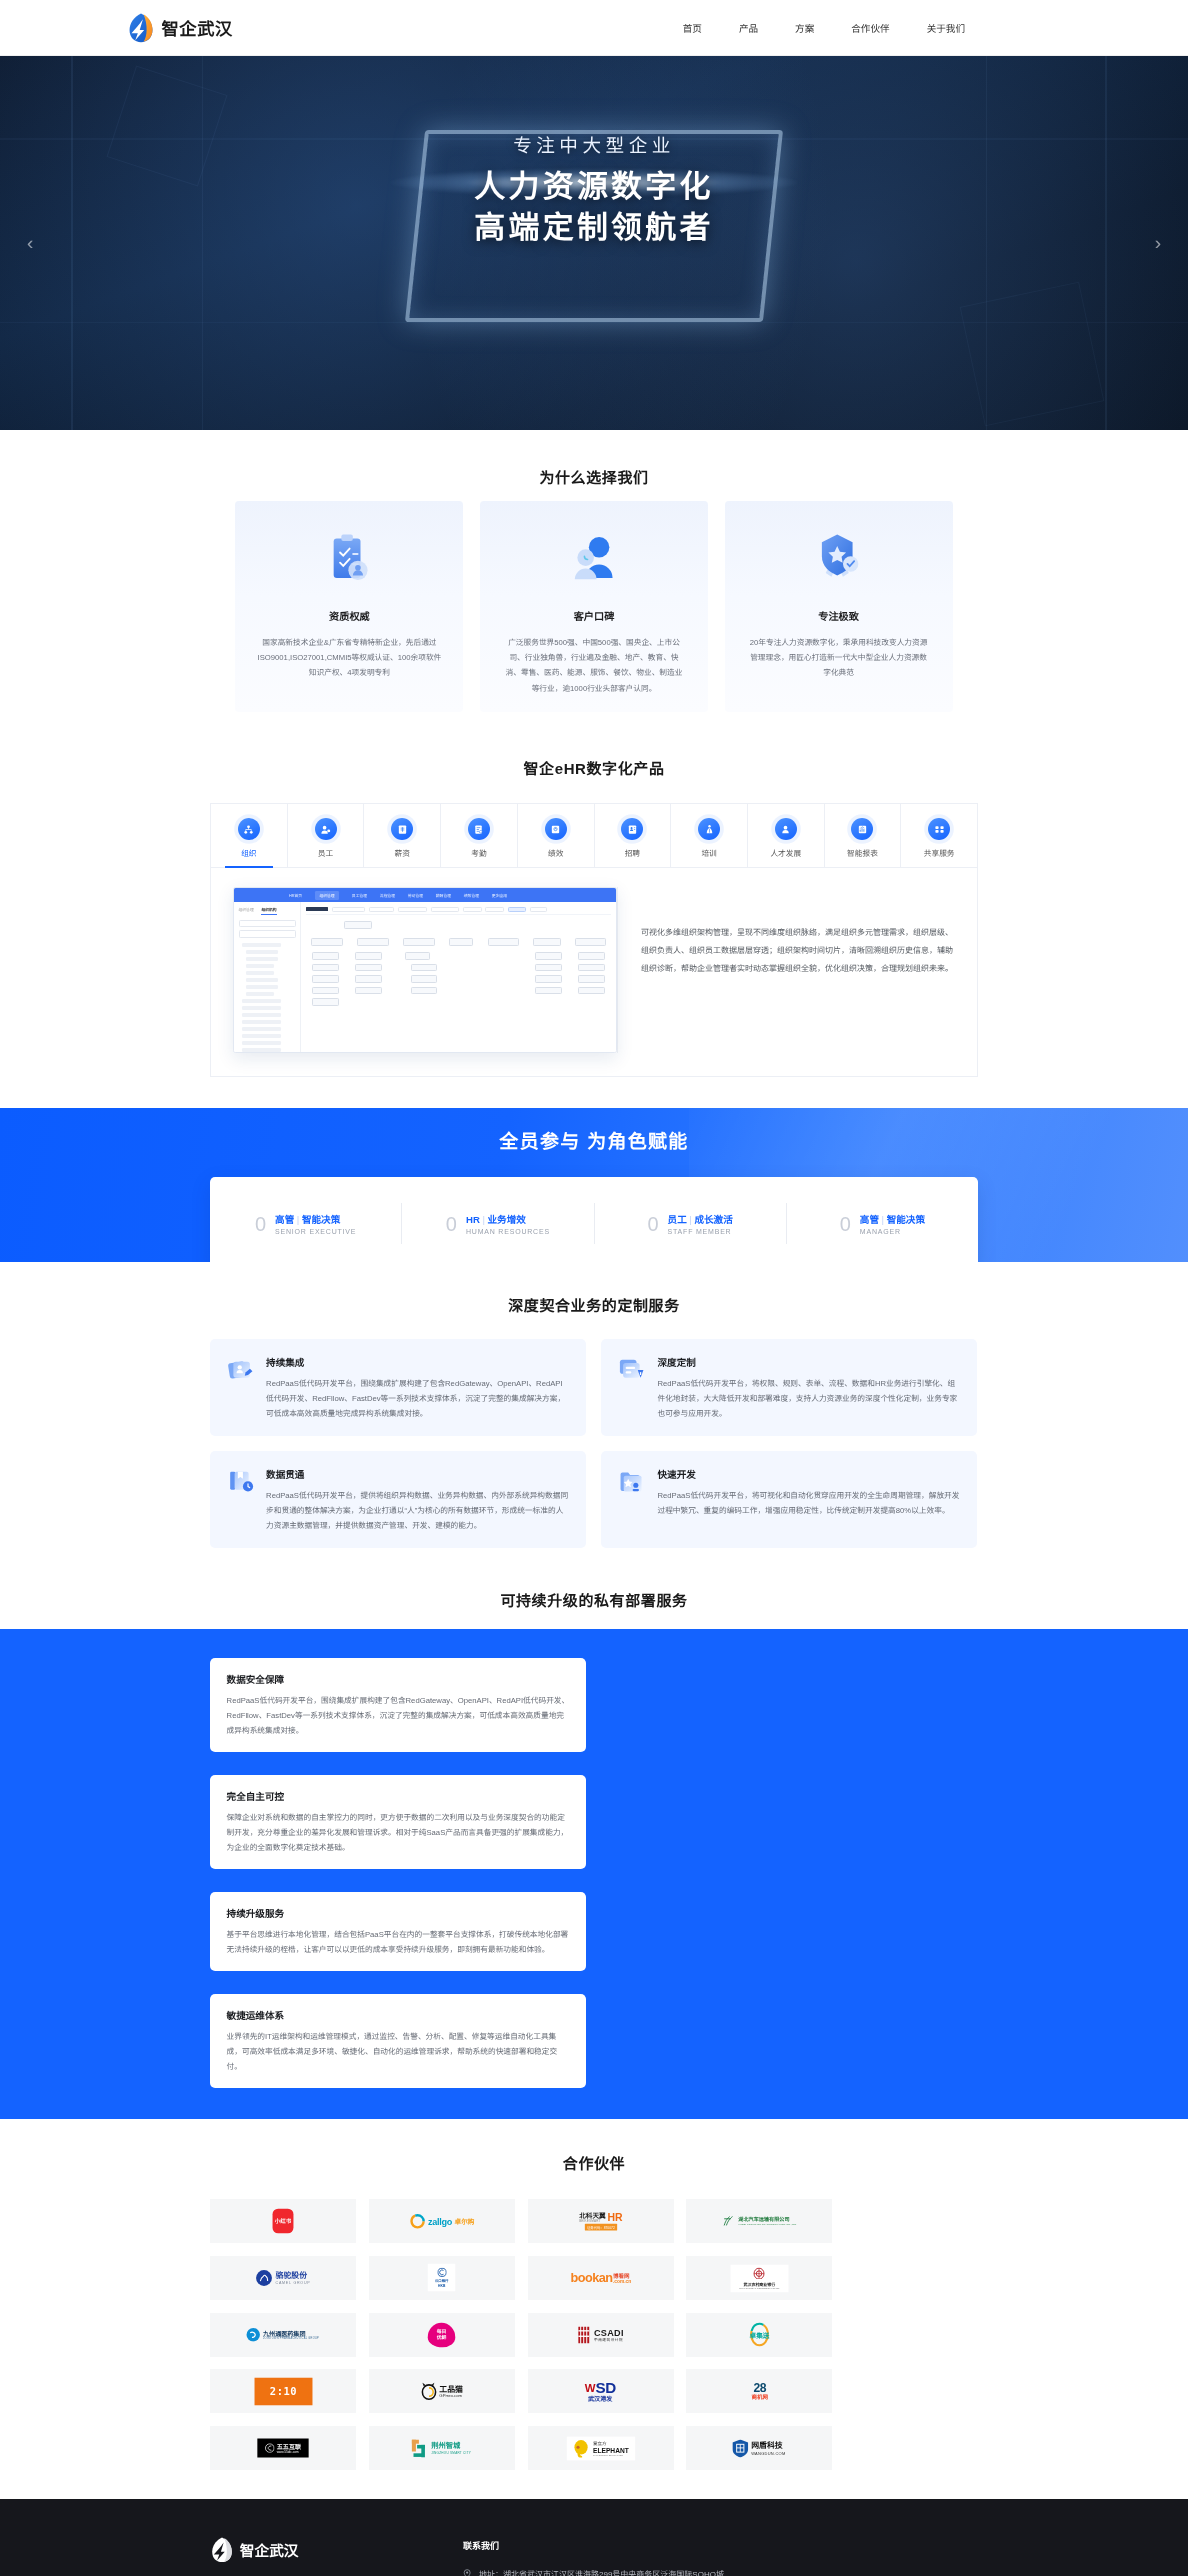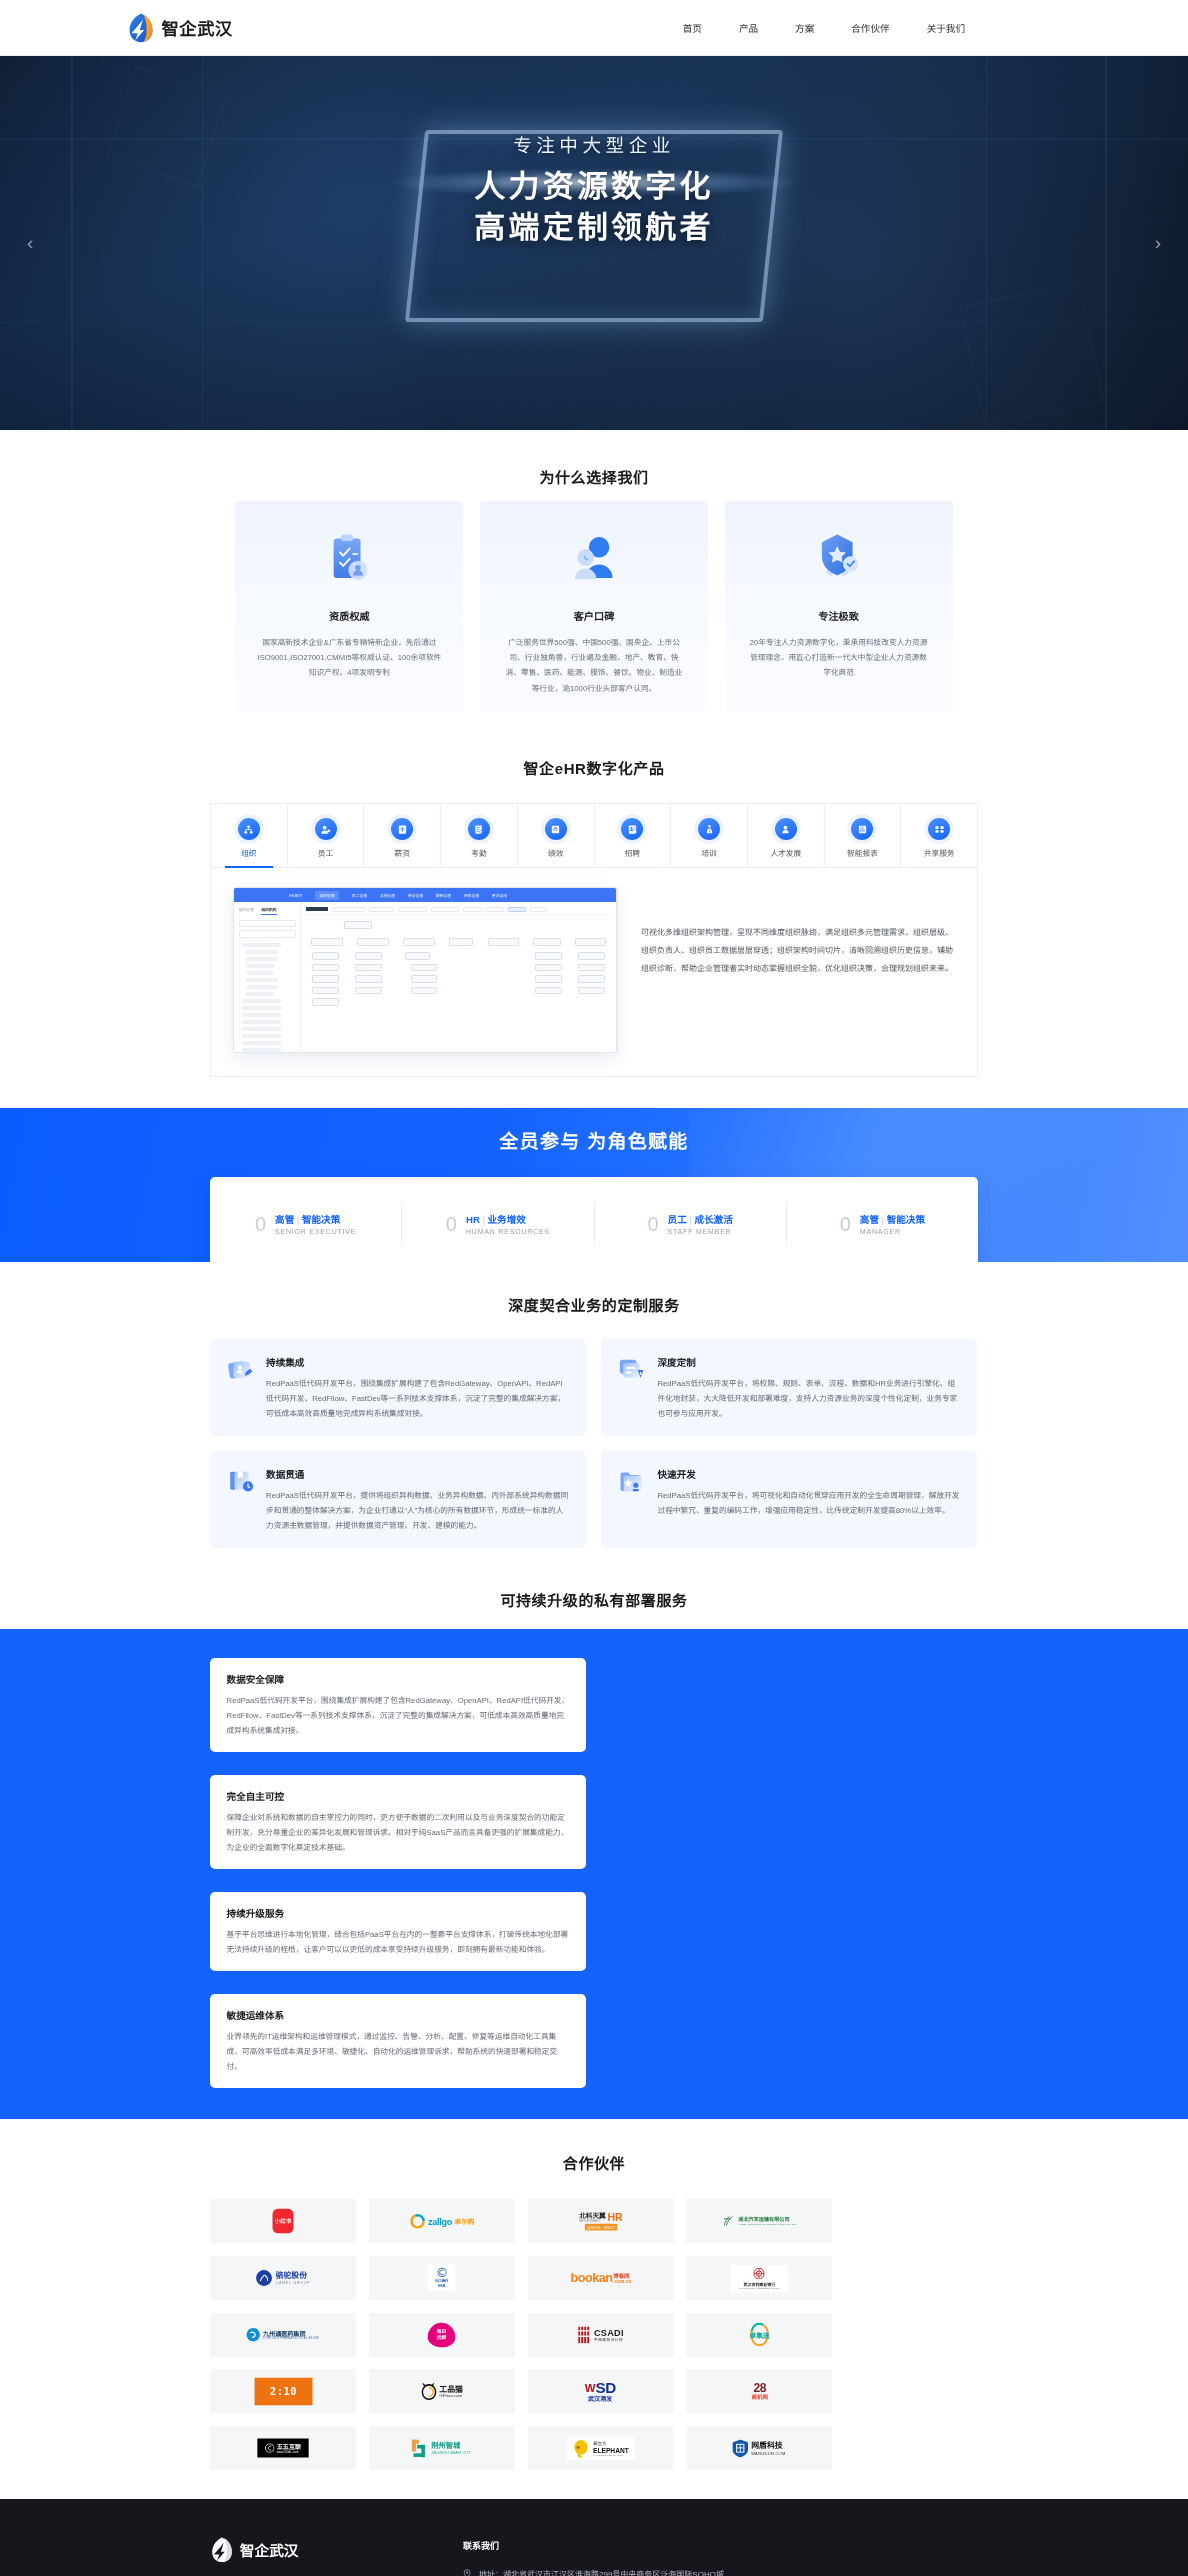--- a/index.html
+++ b/index.html
@@ -849,21 +849,21 @@
           <div style="display:flex;align-items:center;">
             <span style="color:#c00c16;font-size:12px;font-weight:bold;line-height:1;">W</span>
             <span style="color:#12309a;font-size:16px;font-weight:bold;line-height:1;letter-spacing:-0.6px;">SD</span>
           </div>
           <div style="font-size:6.4px;font-weight:bold;color:#12309a;line-height:1;">武汉港发</div>
         </div>
           </div>
 
         <div class="plogo">
             <div class="plogo-in" style="flex-direction:column;gap:0.6px;">
-          <span style="color:#7f1d1d;font-size:12.8px;font-weight:bold;line-height:1;letter-spacing:-0.6px;">28</span>
+          <span style="color:#0c4a6e;font-size:12.8px;font-weight:bold;line-height:1;letter-spacing:-0.6px;">28</span>
           <span style="color:#ef4123;font-size:5.8px;font-weight:bold;line-height:1;">商机网</span>
         </div>
           </div>
 
         <div class="plogo">
             <div class="plogo-in">
           <div style="background:#000;padding:4.5px 7.7px;display:flex;align-items:center;gap:2.6px;">
             <svg width="10.2" height="10.2" viewBox="0 0 18 18">
                   <circle cx="9" cy="9" r="8" fill="none" stroke="#fff" stroke-width="1.4"></circle>
                   <path d="M12 5c-4 0-6 2-6 4s2 4 6 4" stroke="#fff" stroke-width="1.4" fill="none"></path>

